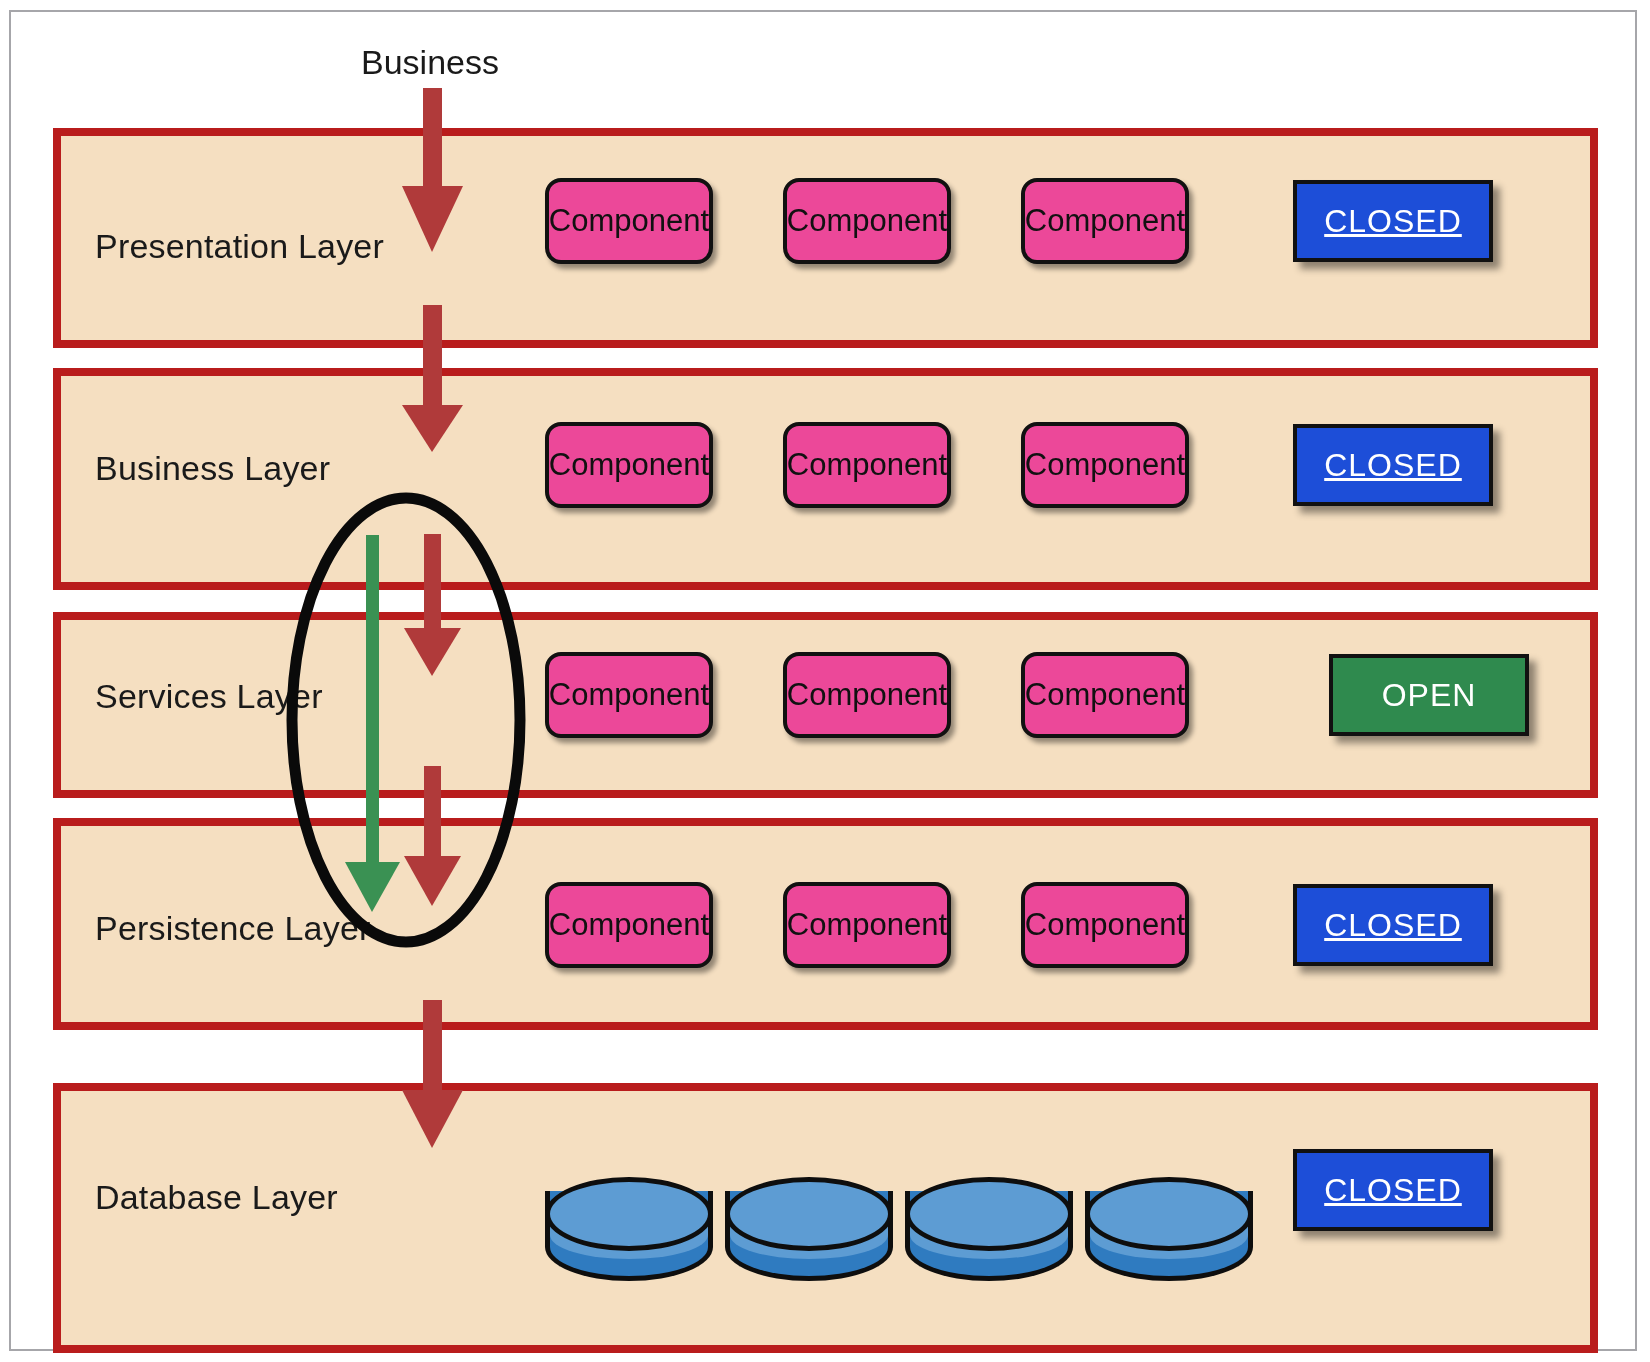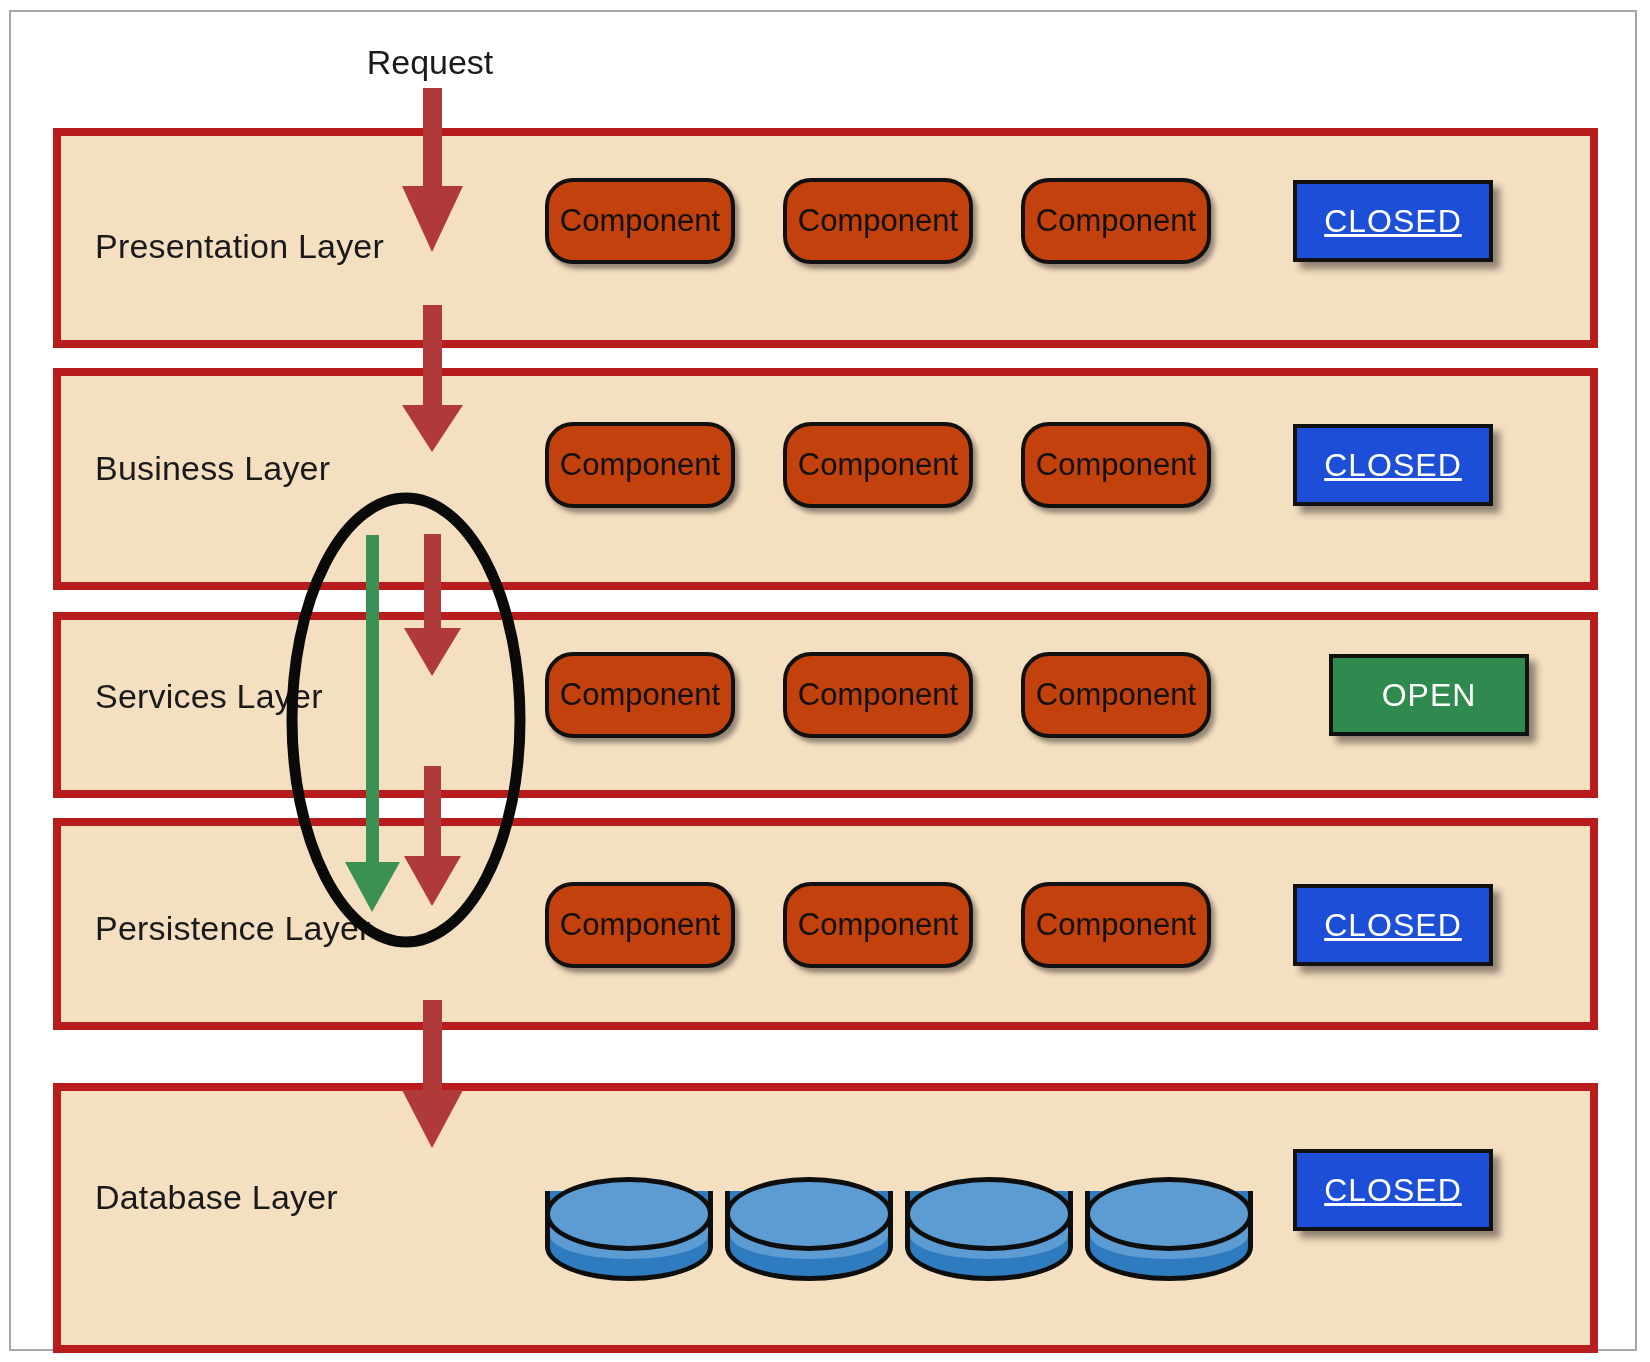--- a/index.html
+++ b/index.html
@@ -34,24 +34,24 @@
     font-weight:400;
     color:#1a1a1a;
     letter-spacing:.2px;
     white-space:nowrap;
     font-family:"Liberation Sans",sans-serif;
   }
 
   
   .component{
     position:absolute;
-    width:190px;height:86px;
-    background:#c2410c;
+    width:168px;height:86px;
+    background:#ec4899;
     border:4px solid #111111;
-    border-radius:28px;
+    border-radius:16px;
     box-sizing:border-box;
     display:flex;align-items:center;justify-content:center;
     font-size:31px;color:#111111;
     box-shadow:4px 5px 5px rgba(0,0,0,.40);
   }
 
   
   .badge{
     position:absolute;
     width:200px;height:82px;
@@ -103,21 +103,21 @@
   
   #overlay{position:absolute;left:0;top:0;width:1650px;height:1362px;overflow:visible;}
 </style>
 </head>
 <body>
 
 <div id="frame"></div>
 
 <div id="canvas">
 
-  <div id="request-label">Request</div>
+  <div id="request-label">Business</div>
 
   <div class="layer" style="top:128px;height:220px;">
     <div class="layer-label" style="top:110px;">Presentation Layer</div>
     <div class="component" style="left:484px;top:42px;">Component</div>
     <div class="component" style="left:722px;top:42px;">Component</div>
     <div class="component" style="left:960px;top:42px;">Component</div>
     <div class="badge closed" style="left:1232px;top:44px;">CLOSED</div>
   </div>
 
   <div class="layer" style="top:368px;height:222px;padding-left:36px;">

